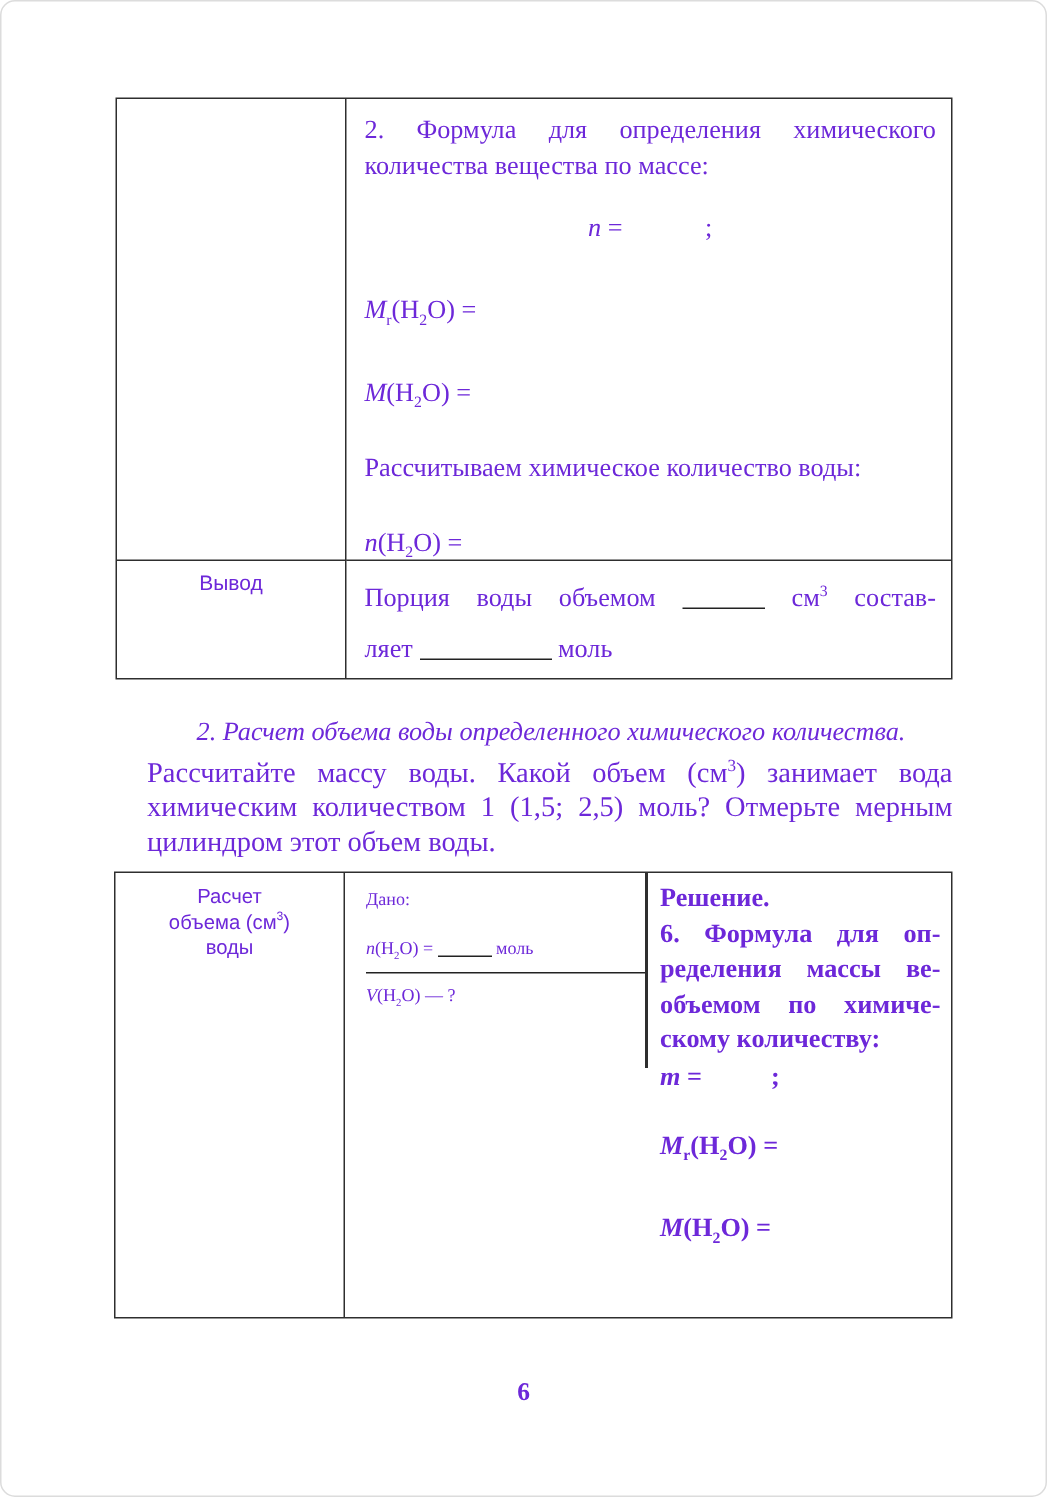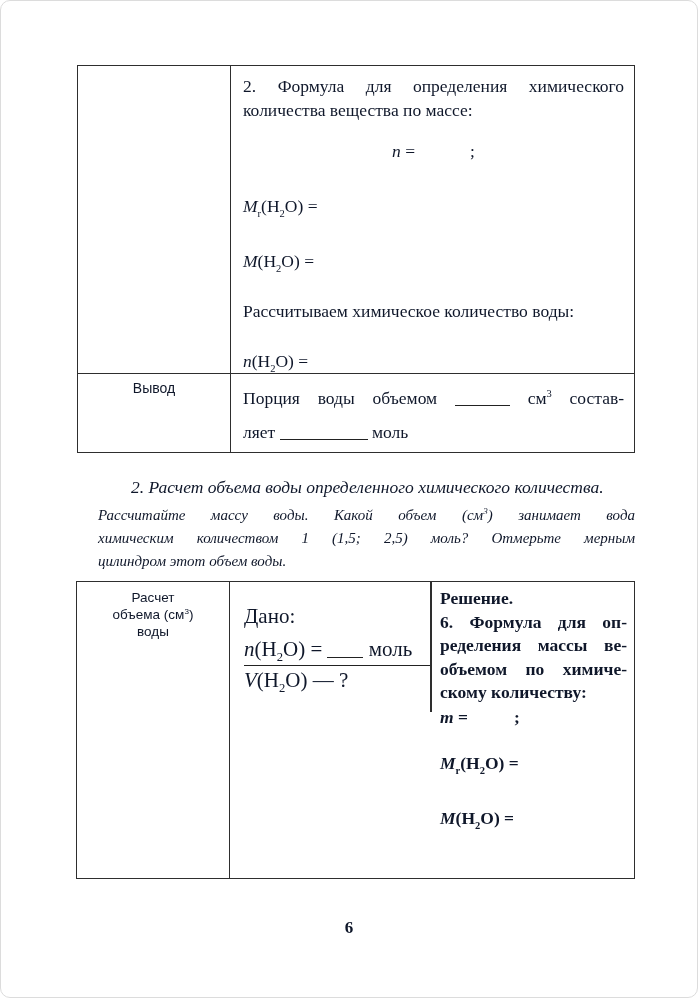--- a/index.html
+++ b/index.html
@@ -4,21 +4,21 @@
 <style>
   html, body { margin:0; padding:0; background:#ffffff; }
   .sheet {
     position:relative;
     width:698px; height:998px;
     background:#ffffff;
     border:1px solid #dcdcdc;
     border-radius:10px;
     box-sizing:border-box;
     font-family:"Liberation Serif", "DejaVu Serif", serif;
-    color:#0f172a;
+    color:#6d28d9;
     overflow:hidden;
   }
   
   .just { text-align:justify; text-align-last:justify; }
   .v { font-style:italic; }
   sub { font-size:0.60em; line-height:0; }
   sup { font-size:0.60em; line-height:0; }
   .gap55 { display:inline-block; width:55px; }
   .gap48 { display:inline-block; width:46px; }
   .blank { display:inline-block; border-bottom:1.4px solid #222; height:12px; transform:translateY(2px); }
@@ -44,40 +44,40 @@
   .m28 { margin-top:26px; }
   .concl-l1 { line-height:22px; }
   .concl-l2 { margin-top:13px; }
   
   .sec-head {
     position:absolute; left:99px; top:476px; width:536px;
     font-style:italic; font-size:17.5px;margin-left:31px;
   }
   .sec-para {
     position:absolute; left:97px; top:503px; width:537px;
-    font-size:15px; line-height:23px;font-style:italic;
+    font-size:19px; line-height:23px;
   }
   
   .t2 {
     position:absolute; left:75px; top:580px;
     width:559px; height:298px;
     border:1.5px solid #2e2e2e;
     box-sizing:border-box;
     display:grid;
     grid-template-columns:153px 1fr;
   }
   .t2-left {
     border-right:1.5px solid #2e2e2e; text-align:center; padding-top:7px;
     font-family:"Liberation Sans", sans-serif; font-size:13.5px; line-height:17px;
   }
   .t2-right { position:relative; }
   .dano {
-    position:absolute; left:0; top:17px; width:200px;
+    position:absolute; left:0; top:0; width:200px;
     padding:5px 0 0 14px; box-sizing:border-box;
-    font-size:21px; line-height:24px;
+    font-size:12px; line-height:24px;
   }
   .dano-given { margin-top:9px; white-space:nowrap; }
   .dano-hline { border-top:1.5px solid #222; height:0; margin:4px 0 2px 0; }
   .divider-v { position:absolute; left:200px; top:0; width:1.5px; height:130px; background:#2e2e2e; }
   .solution {
     position:absolute; left:201px; top:0; right:0;
     padding:5px 7px 0 9px; box-sizing:border-box;
     font-size:17.5px; line-height:23.5px;font-weight:bold;
   }
   .m-line { margin-top:1px; }

